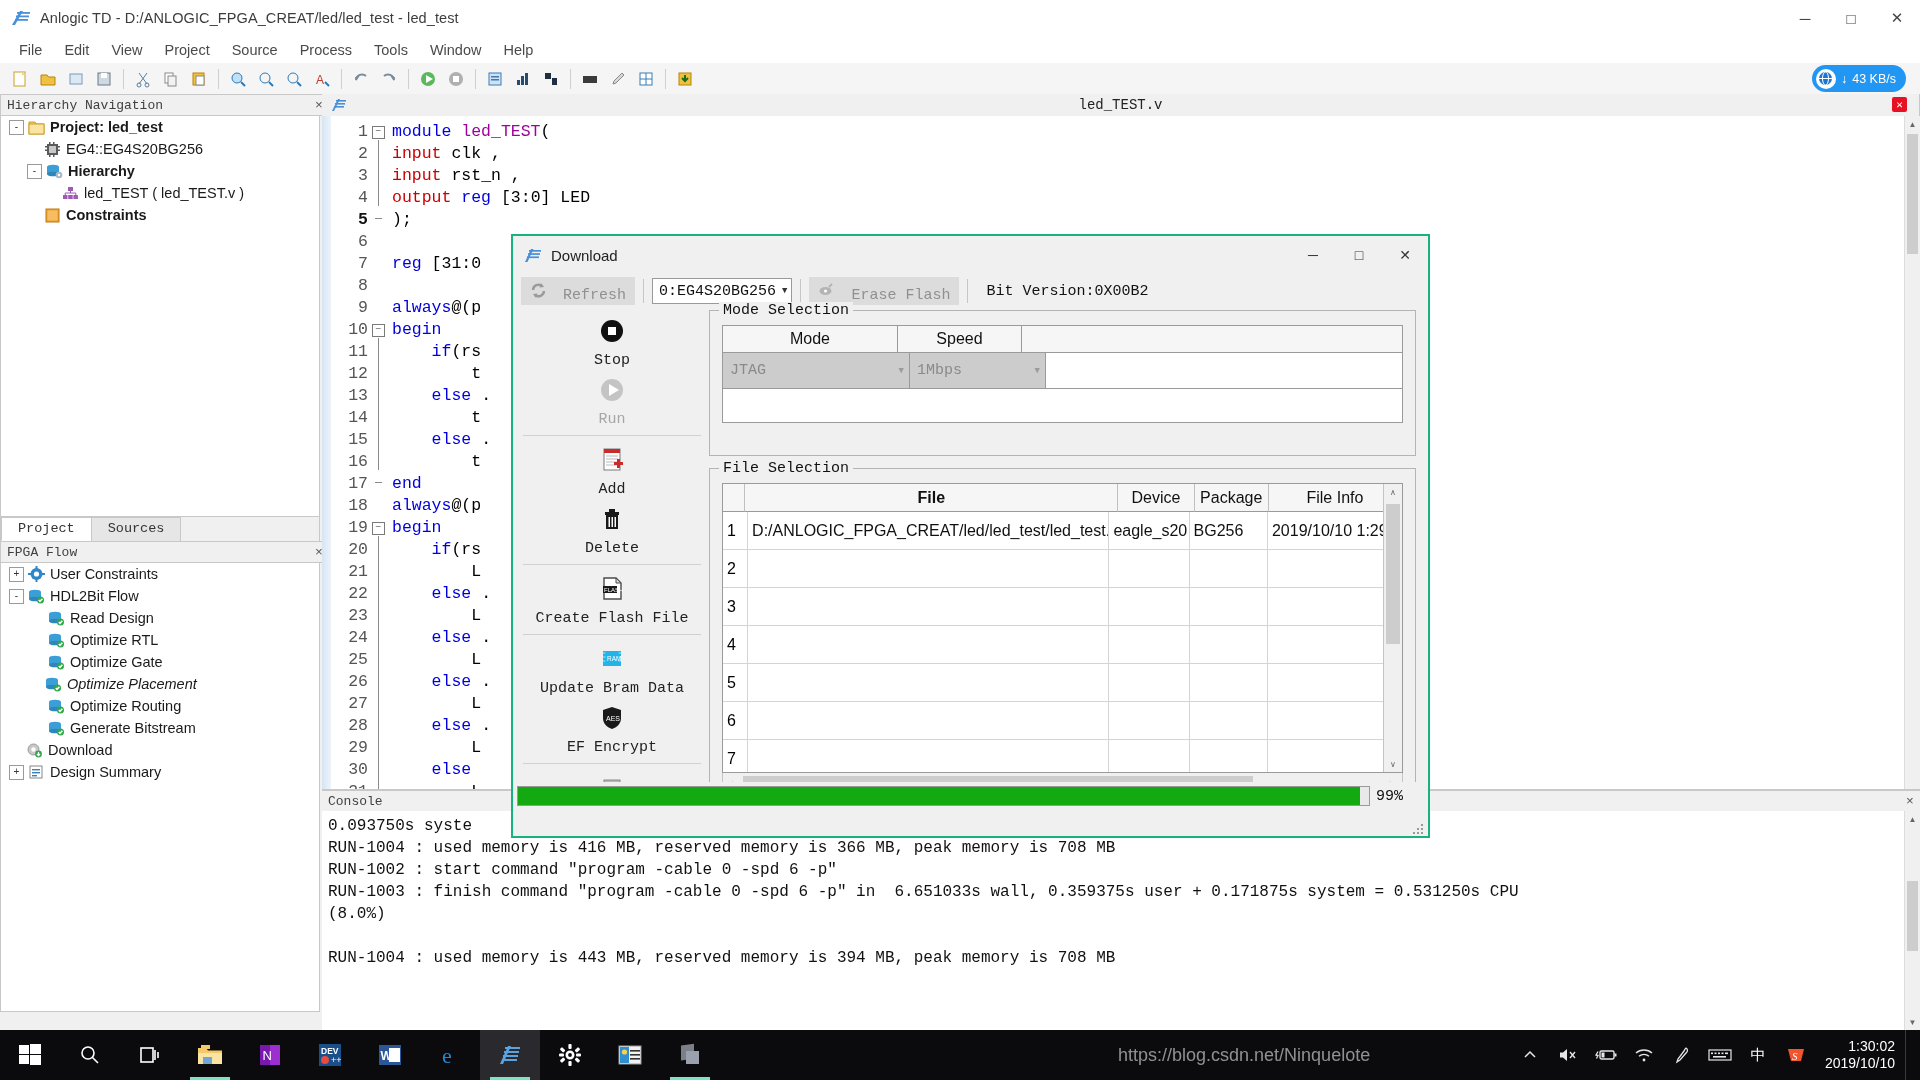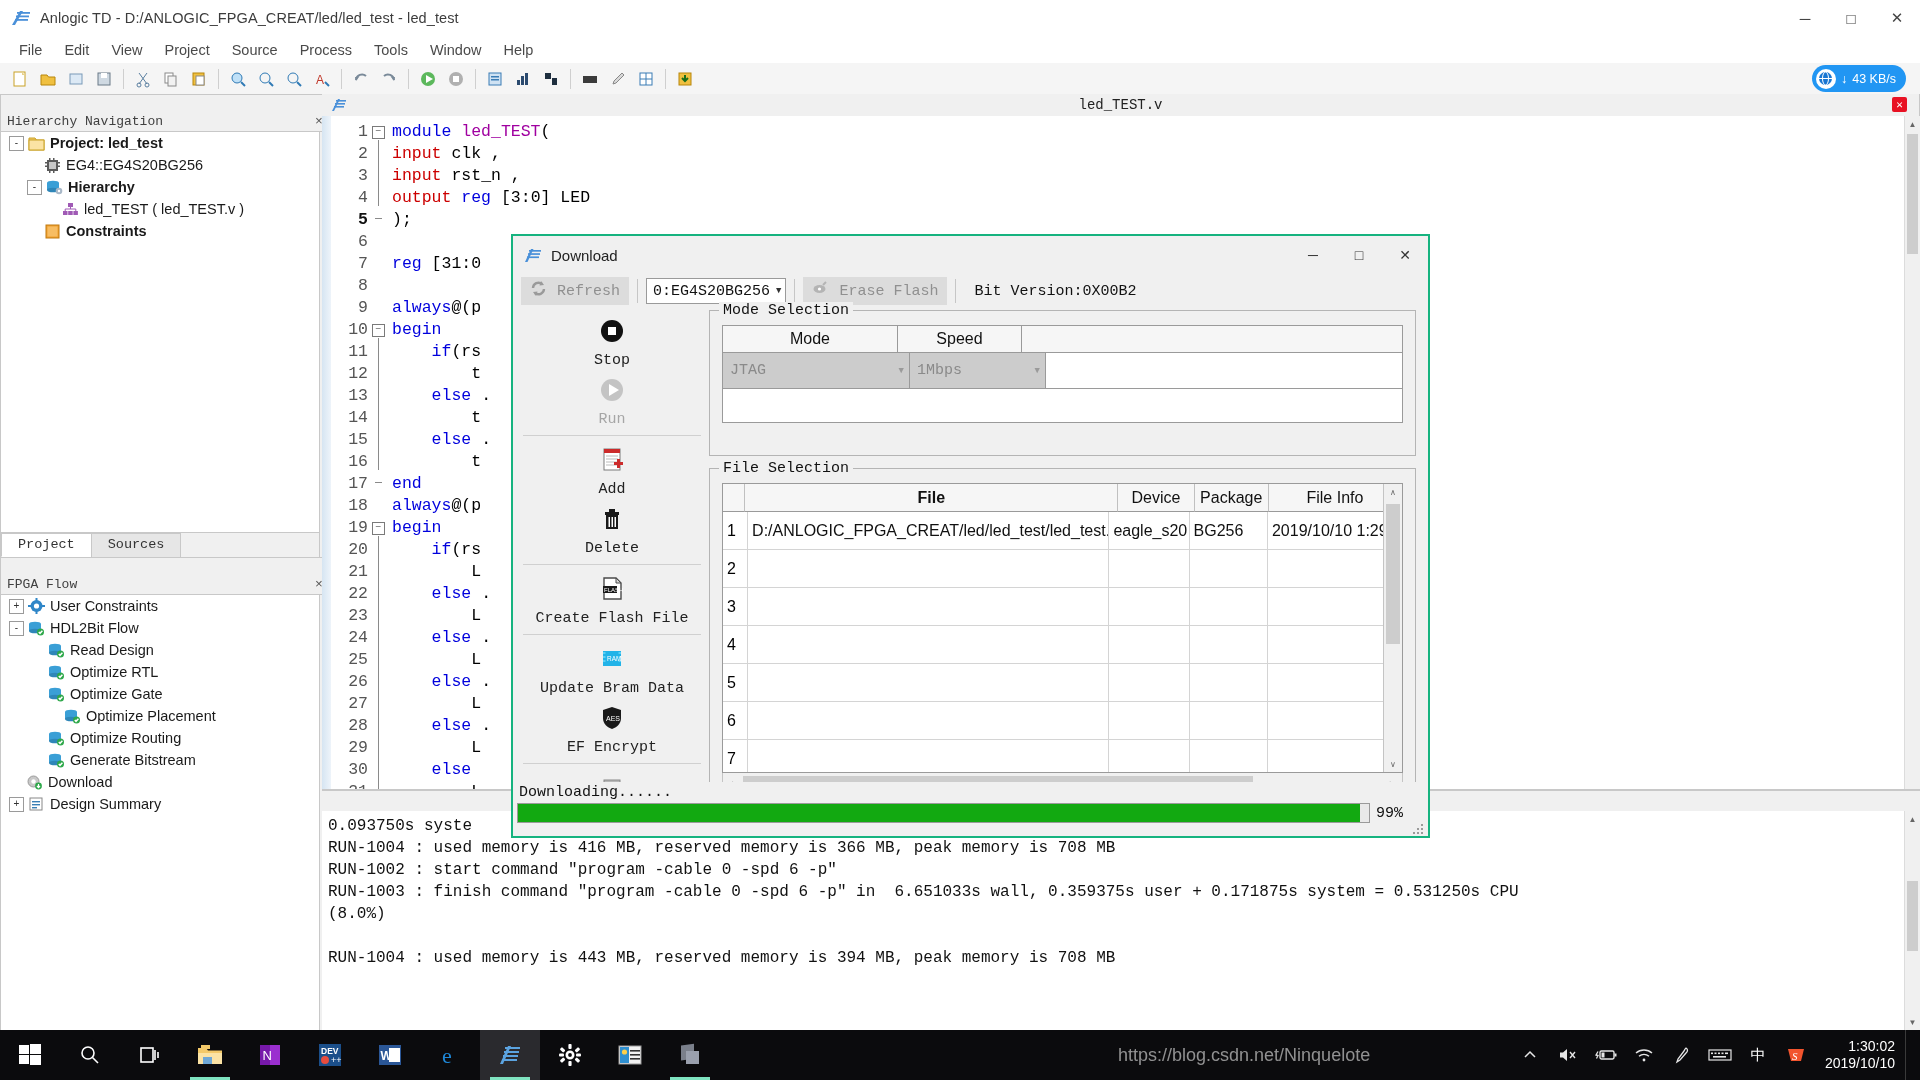--- a/index.html
+++ b/index.html
@@ -30,21 +30,21 @@
   .netbadge{position:absolute;right:14px;top:2px;height:27px;border-radius:14px;background:#2196f3;
             display:flex;align-items:center;padding:0 10px 0 4px;color:#fff;font-size:12.5px;gap:5px;}
   .netbadge .globe{width:20px;height:20px;border-radius:50%;background:#ffffff;display:flex;align-items:center;justify-content:center;}
 
   
   .main{position:absolute;left:0;top:94px;right:0;bottom:50px;}
 
   
   .leftdock{position:absolute;left:0;top:0;width:320px;bottom:0;background:#f0f0f0;}
   .panel-head{height:20px;background:#f0f0f0;border:1px solid #c8c8c8;border-bottom:1px solid #c8c8c8;
-              display:flex;align-items:center;justify-content:space-between;padding:16px 4px 0 6px;
+              display:flex;align-items:center;justify-content:space-between;padding:0 4px 0 6px;
               font-family:"Liberation Mono",monospace;font-size:13px;color:#404040;}
   .panel-x{font-size:13px;color:#555;width:12px;text-align:center;}
   .tree{background:#ffffff;border:1px solid #c8c8c8;border-top:none;overflow:hidden;position:relative;}
   .trow{display:flex;align-items:center;height:22px;font-size:14.5px;color:#1a1a1a;white-space:nowrap;}
   .trow .exp{width:13px;height:13px;border:1px solid #9a9a9a;background:#fff;font-size:10px;line-height:11px;
              text-align:center;color:#333;margin-right:3px;font-family:"Liberation Sans",sans-serif;}
   .trow .expspace{width:16px;}
   .ico{width:18px;height:18px;margin-right:5px;flex:none;display:flex;align-items:center;justify-content:center;}
   .bold{font-weight:bold;}
 
@@ -95,21 +95,21 @@
 
   
   .dlg{position:absolute;left:512px;top:235px;width:915px;height:600px;background:#f0f0f0;
        border:1px solid #16b37f;box-shadow:0 0 0 1px #16b37f;}
   .dlg-title{height:38px;display:flex;align-items:center;background:#f0f0f0;}
   .dlg-title .ic{width:20px;height:17px;margin:0 8px 0 10px;}
   .dlg-title .t{font-size:15px;color:#222;}
   .dlg-title .sp{flex:1;}
   .dbtn{width:46px;height:34px;display:flex;align-items:center;justify-content:center;color:#333;font-size:14px;}
   .dlg-toolbar{height:34px;background:#f0f0f0;display:flex;align-items:center;padding-left:8px;gap:6px;}
-  .flatbtn{display:flex;align-items:center;gap:10px;height:26px;padding:0 8px;background:#dcdcdc;color:#909090;
+  .flatbtn{display:flex;align-items:flex-end;gap:16px;height:26px;padding:0 8px;background:#dcdcdc;color:#909090;
            font-family:"Liberation Mono",monospace;font-size:15px;border:1px solid #dcdcdc;}
   .combo{height:24px;min-width:120px;background:#fff;border:1px solid #9a9a9a;display:flex;align-items:center;
          justify-content:space-between;padding:0 4px 0 6px;font-family:"Liberation Mono",monospace;font-size:15px;color:#111;}
   .combo .car{font-size:9px;color:#333;margin-left:6px;}
   .bitver{font-family:"Liberation Mono",monospace;font-size:15px;color:#111;margin-left:10px;}
   .vsep{width:1px;height:24px;background:#c6c6c6;margin:0 2px;}
 
   .dlg-body{position:absolute;left:0;top:72px;right:0;bottom:0;}
   .sidebtns{position:absolute;left:6px;top:4px;width:186px;bottom:0;}
   .sbtn{display:flex;flex-direction:column;align-items:center;padding:4px 0 2px;}
@@ -502,21 +502,21 @@
               <svg width="17" height="16">
                 <ellipse cx="7" cy="4" rx="6" ry="2.3" fill="#3a9fd6"></ellipse>
                 <rect x="1" y="4" width="12" height="7" fill="#3a9fd6"></rect>
                 <ellipse cx="7" cy="11" rx="6" ry="2.3" fill="#2f86b8"></ellipse>
                 <circle cx="12.5" cy="12" r="3.5" fill="#2ea84a"></circle>
                 <path d="M10.8 12l1.2 1.3 2.4-2.6" stroke="#fff" stroke-width="1.5" fill="none"></path>
               </svg>
             </span>
             <span>Optimize Gate</span>
           </div>
-          <div class="trow" style="padding-left: 46px;">
+          <div class="trow" style="padding-left: 27px; font-style: italic;">
             <span class="expspace"></span>
             <span class="ico">
               <svg width="17" height="16">
                 <ellipse cx="7" cy="4" rx="6" ry="2.3" fill="#3a9fd6"></ellipse>
                 <rect x="1" y="4" width="12" height="7" fill="#3a9fd6"></rect>
                 <ellipse cx="7" cy="11" rx="6" ry="2.3" fill="#2f86b8"></ellipse>
                 <circle cx="12.5" cy="12" r="3.5" fill="#2ea84a"></circle>
                 <path d="M10.8 12l1.2 1.3 2.4-2.6" stroke="#fff" stroke-width="1.5" fill="none"></path>
               </svg>
             </span>
@@ -1014,21 +1014,20 @@
           </div>
           <div class="fthscroll">
             <span class="harrow">‹</span>
             <div class="thumb"></div>
             <span class="harrow" style="position:absolute;right:2px;">›</span>
           </div>
         </div>
       </div>
 
       <div class="progwrap">
-        <div class="prog-label">Downloading......</div>
         <div class="prog-row">
           <div class="progbar">
             <div class="progfill" id="progfill" style="width: 99%; background: rgb(18, 169, 17);"></div>
           </div>
           <div class="progpct">99%</div>
         </div>
         <div class="grip">
           <svg width="12" height="12">
               <g fill="#9a9a9a">
                 <rect x="8" y="0" width="2" height="2"></rect>

